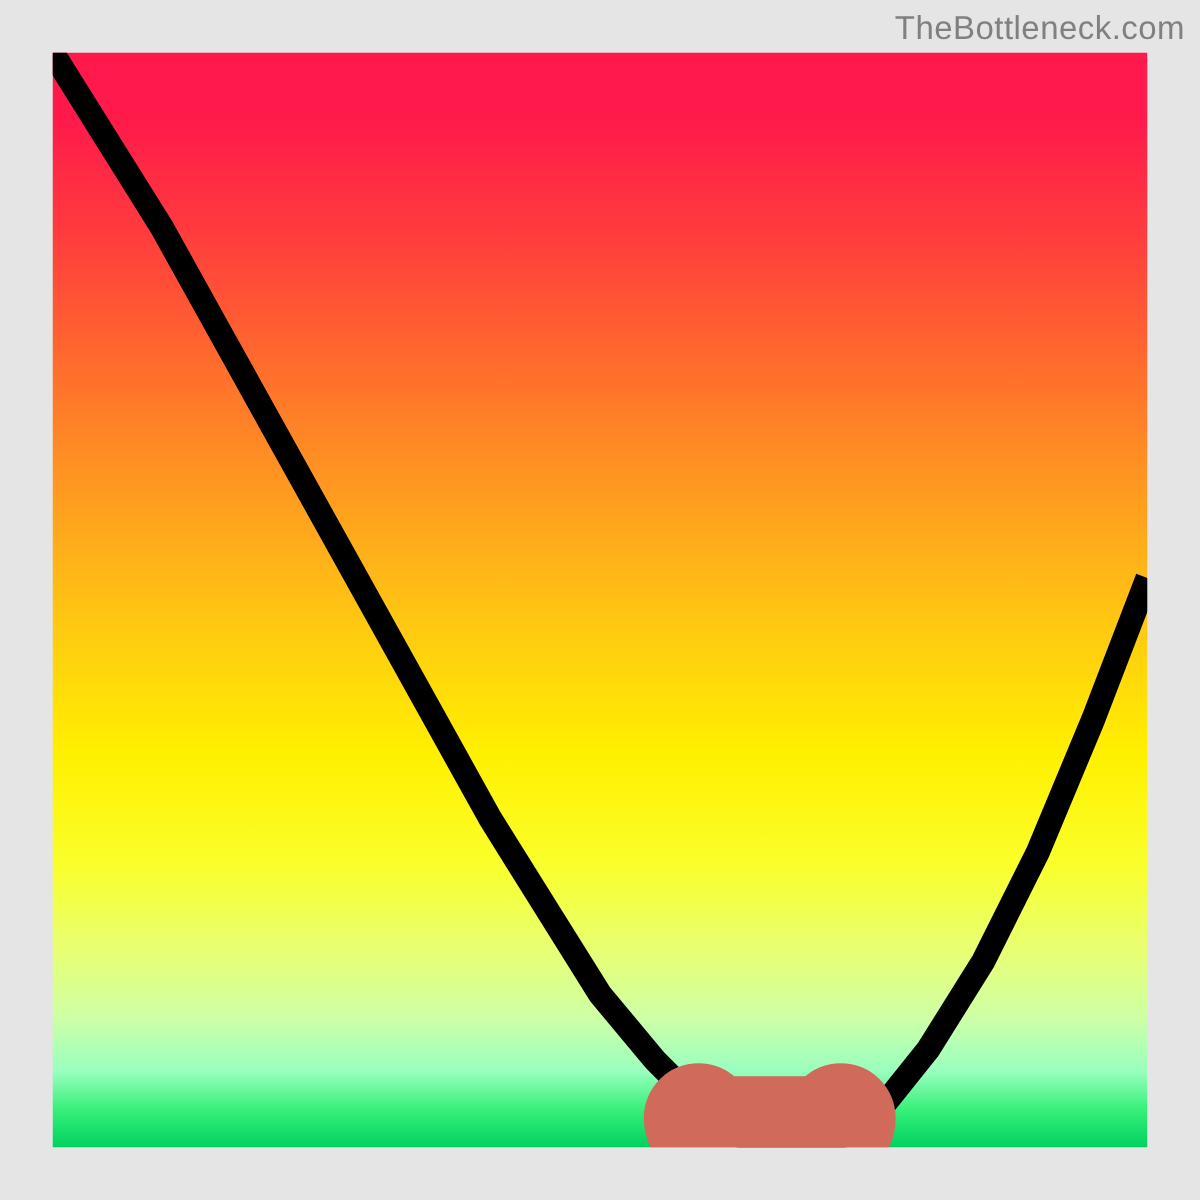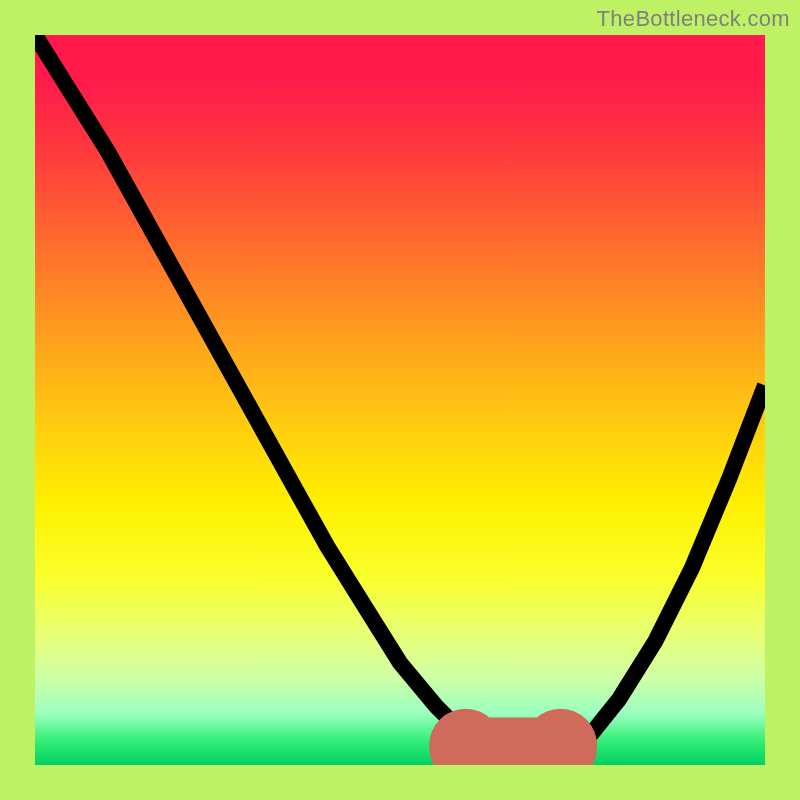--- a/index.html
+++ b/index.html
@@ -8,21 +8,21 @@
     width: 800px;
     height: 800px;
     background: #000;
     font-family: Arial, Helvetica, sans-serif;
     overflow: hidden;
   }
   .stage {
     position: relative;
     width: 800px;
     height: 800px;
-    background: #bef264;
+    background: #e5e5e5;
   }
   .watermark {
     position: absolute;
     top: 6px;
     right: 10px;
     color: #808080;
     font-size: 22px;
     font-weight: 500;
     letter-spacing: 0.3px;
     z-index: 5;

